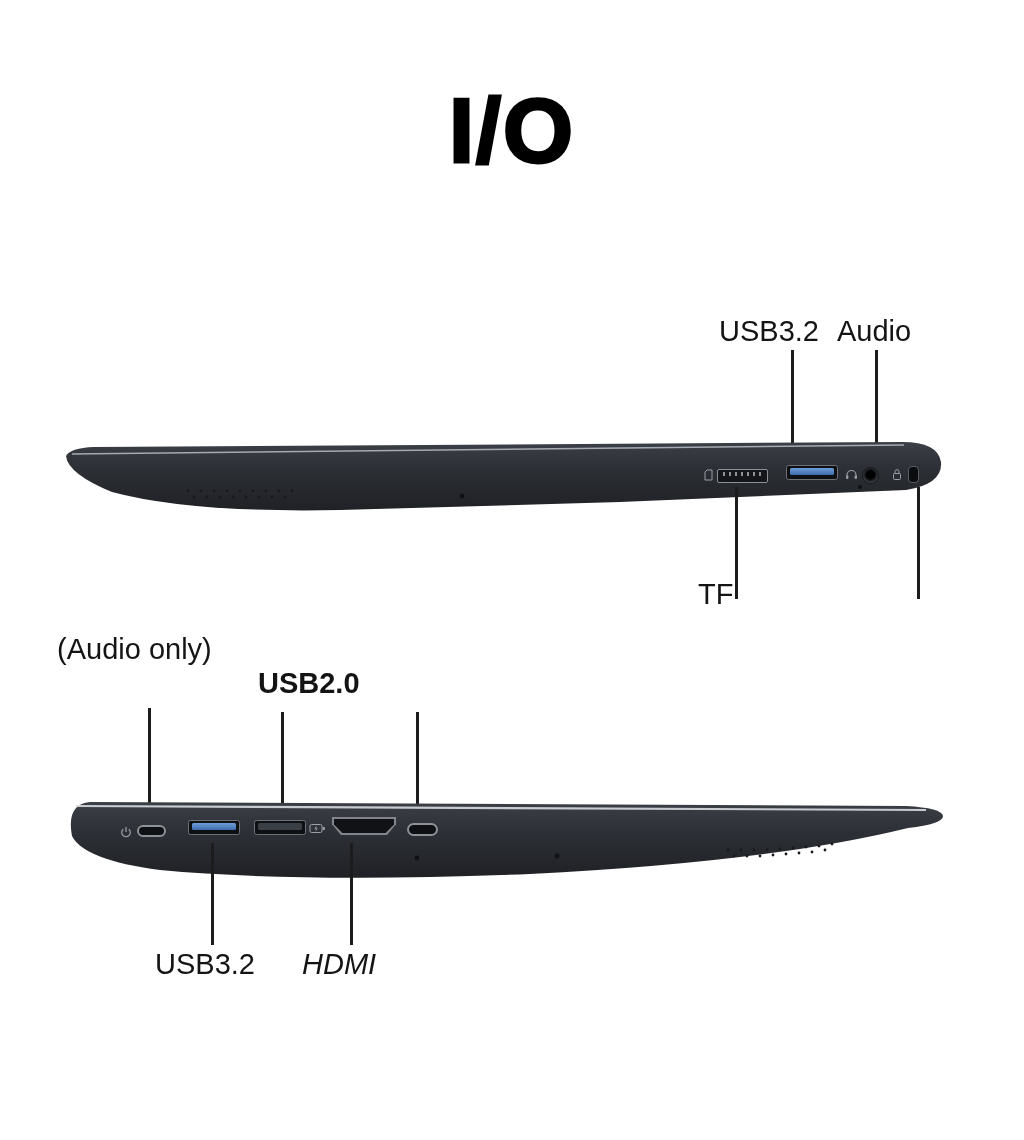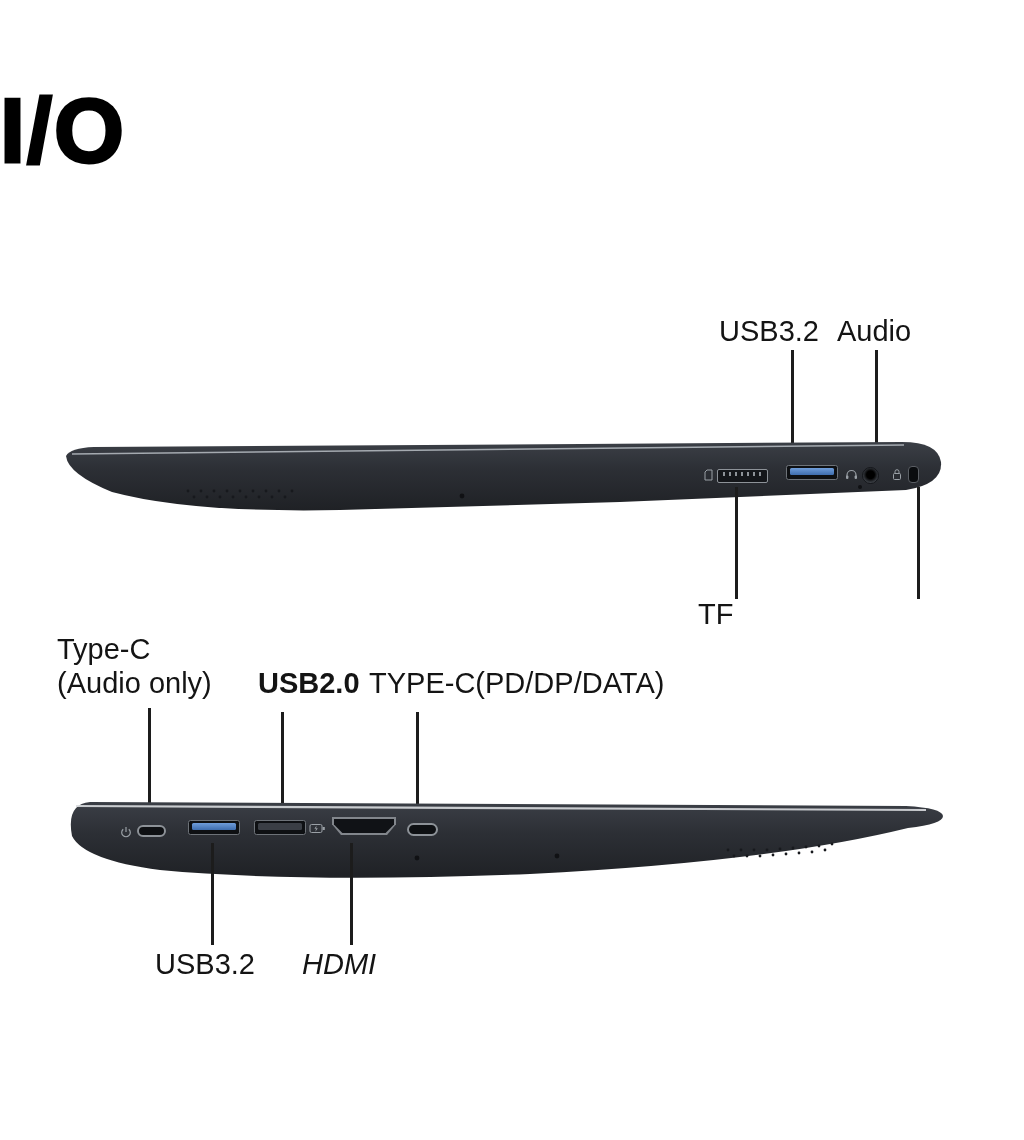--- a/index.html
+++ b/index.html
@@ -3,21 +3,21 @@
 <meta charset="utf-8">
 <style>
   html,body { margin:0; padding:0; background:#ffffff; }
   .stage {
     position:relative; width:1024px; height:1140px; margin:0 auto;
     background:#ffffff; overflow:hidden;
     font-family:"Liberation Sans", sans-serif; color:#0d0d0d;
   }
   .title {
     position:absolute; left:0; right:0; top:80px; margin:0;
-    font-size:90px; font-weight:700;
+    text-align:center; font-size:90px; font-weight:700;
     letter-spacing:2px; color:#000;
     -webkit-text-stroke:3px #000;
   }
   .label {
     position:absolute; font-size:29px; line-height:34px;
     color:#141414; white-space:nowrap;
   }
   .label .line { display:block; }
   .callout { position:absolute; width:3px; background:#1c1c1c; }
   .laptop-svg { position:absolute; }
@@ -107,28 +107,26 @@
   <svg class="picon" style="left:892px; top:468px;" width="10" height="13">
     <rect x="1.5" y="5.5" width="7" height="6" rx="1" fill="none" stroke="#9aa0a6" stroke-width="1"></rect>
     <path d="M3 5.5 V3.7 a2 2 0 0 1 4 0 V5.5" fill="none" stroke="#9aa0a6" stroke-width="1"></path>
   </svg>
 
   <div class="port kensington" style="left:908px; top:466px; width:11px; height:17px;"></div>
 
   <div class="callout" style="left:735px; top:487px; height:112px;"></div>
   <div class="callout" style="left:917px; top:487px; height:112px;"></div>
 
-  <div class="label" style="left:698px; top:597px;">TF</div>
+  <div class="label" style="left:698px; top:577px;">TF</div>
 
   <div class="label" style="left:57px; top:632px;">
-    <span class="line">Type-C</span>
     <span class="line">(Audio only)</span>
   </div>
   <div class="label" style="left:258px; top:666px;font-weight:bold;">USB2.0</div>
-  <div class="label" style="left:369px; top:666px;">TYPE-C(PD/DP/DATA)</div>
 
   <div class="callout" style="left:148px; top:708px; height:114px;"></div>
   <div class="callout" style="left:281px; top:712px; height:104px;"></div>
   <div class="callout" style="left:416px; top:712px; height:110px;"></div>
 
   <svg class="laptop-svg" style="left:60px; top:788px;" width="890" height="95" viewBox="0 0 890 95">
     <defs>
       <linearGradient id="gBot" x1="0" y1="0" x2="0" y2="1">
         <stop offset="0" stop-color="#3b3f46"></stop>
         <stop offset="0.42" stop-color="#2c2f35"></stop>

